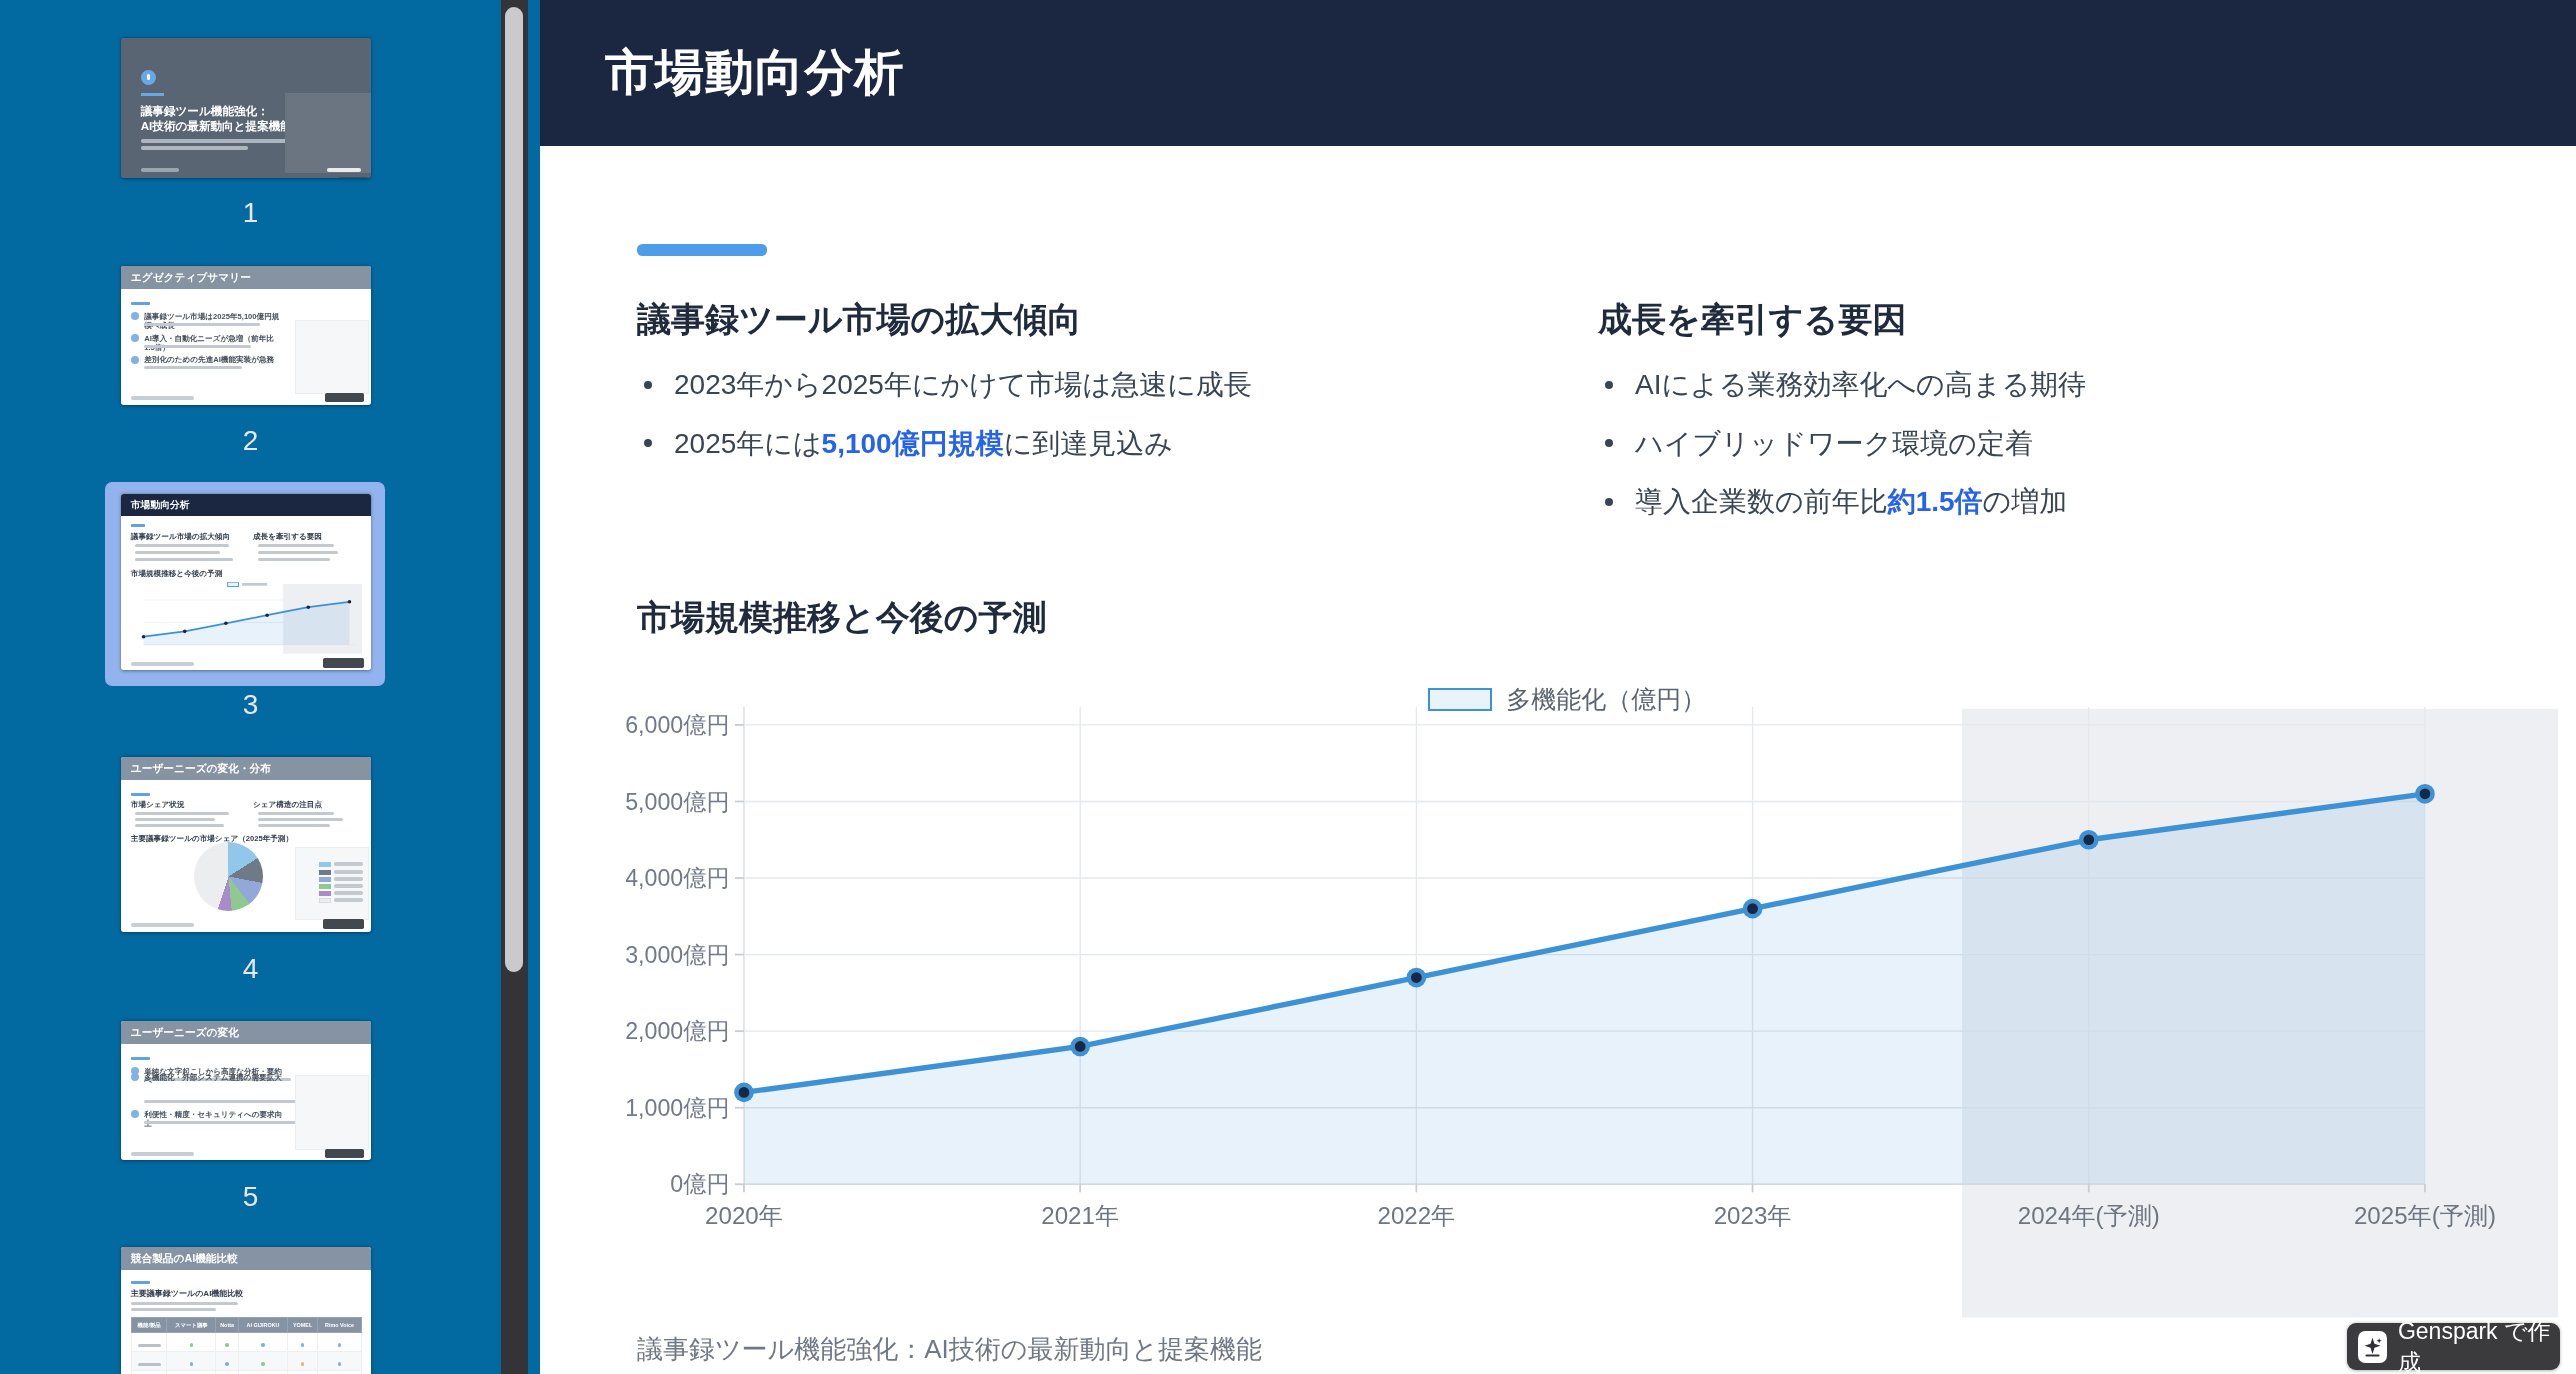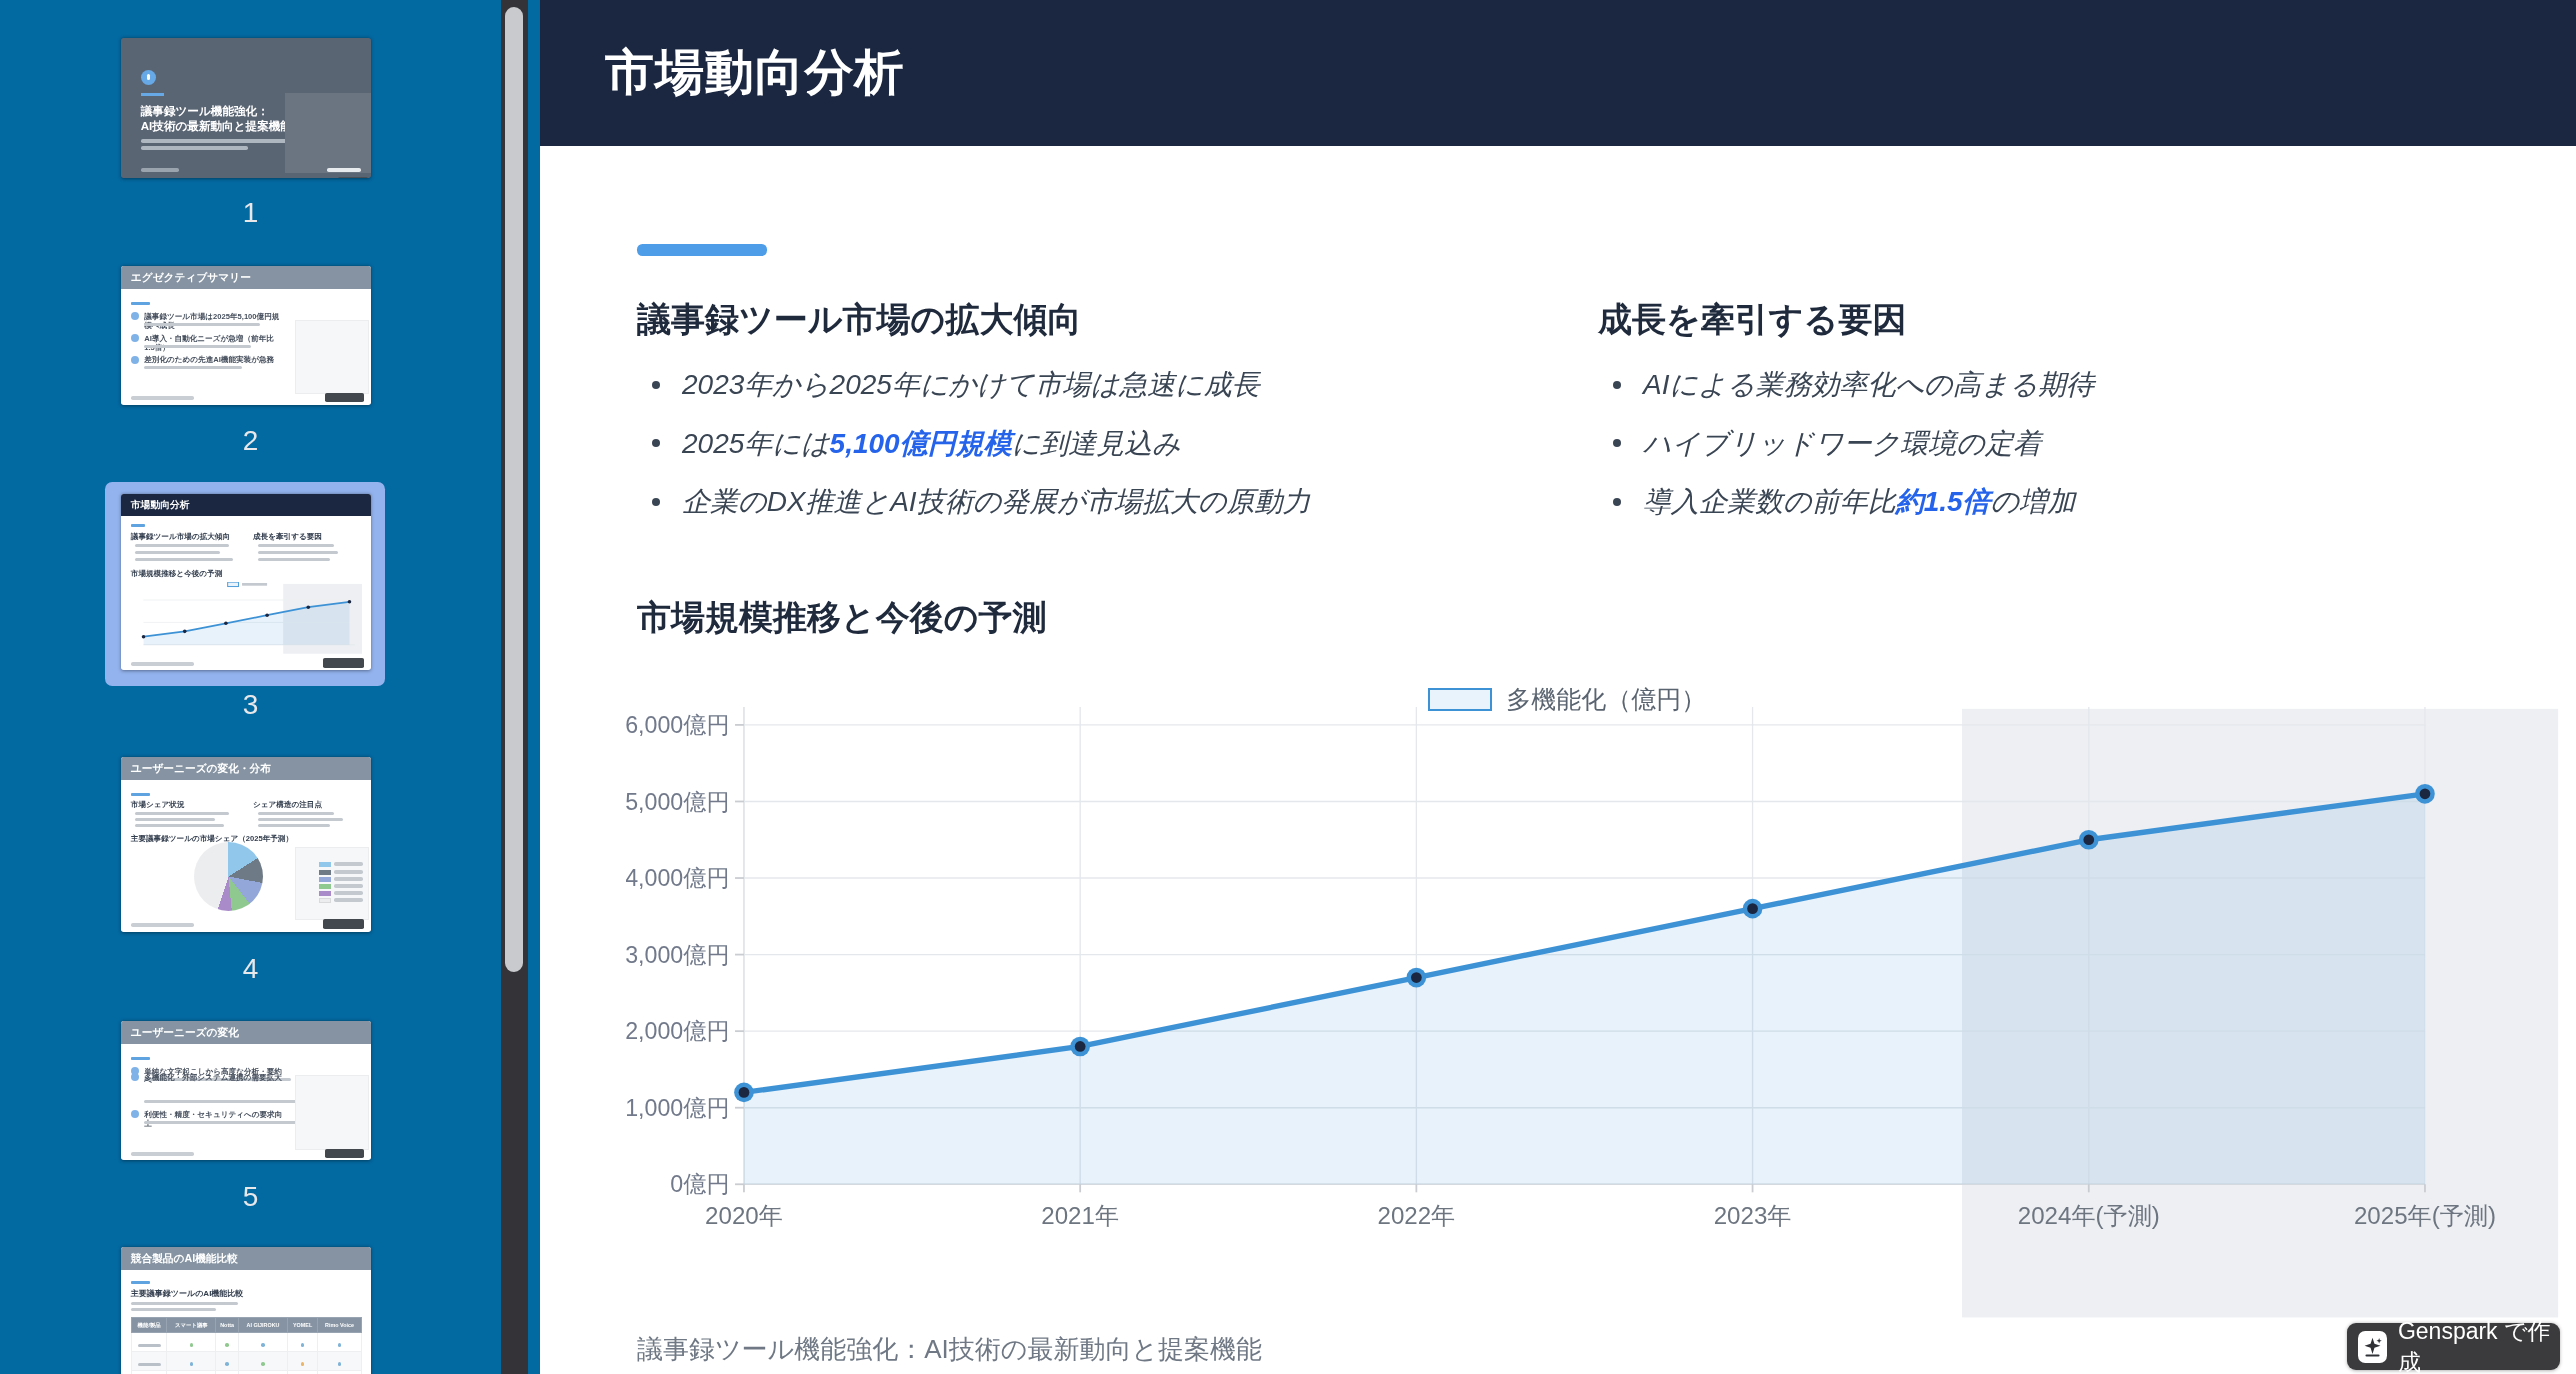--- a/index.html
+++ b/index.html
@@ -63,21 +63,21 @@
 
   
   #main{position:absolute;left:540px;top:0;width:2036px;height:1375px;background:#fff;}
   #main-header{position:absolute;left:0;top:0;width:2036px;height:146px;background:var(--header-bg);display:flex;align-items:center;}
   #main-title{color:#fff;font-size:49px;font-weight:bold;margin-left:65px;letter-spacing:0.9px;}
   #accent-bar{position:absolute;left:97px;top:244px;width:130px;height:11.6px;background:var(--accent);border-radius:5.4px;}
   .col{position:absolute;top:299px;}
   #col-left{left:97px;width:921px;}
   #col-right{left:1058px;width:894px;}
   .col h2{margin:0 0 30px 0;font-size:34px;font-weight:bold;color:#1F2A3D;line-height:41px;}
-  .blist{list-style:none;margin:12px;padding:0;font-style:italic;}
+  .blist{list-style:none;margin:4px;padding:0;}
   .blist li{display:flex;align-items:flex-start;margin-bottom:29px;height:29.5px;}
   .blist .dot{flex:none;width:8px;height:8px;border-radius:50%;background:#3A4554;margin:10.7px 22.3px 0 2.7px;}
   .blist .btext{font-size:28px;color:#3A4554;line-height:29.5px;}
   .hl{color:var(--hl-text);font-weight:bold;}
   #section-title{position:absolute;left:97px;top:595px;font-size:34px;font-weight:bold;color:#1F2A3D;}
   #legend{position:absolute;left:888px;top:683px;display:flex;align-items:center;}
   #legend .lbox{width:64px;height:23px;border:2.7px solid var(--line);background:#E9F3FB;margin-right:14.3px;}
   #legend .ltext{font-size:25px;color:#5A6470;}
   #market-chart{position:absolute;left:86px;top:697px;}
   #slide-footer{position:absolute;left:97px;top:1332px;font-size:26px;color:#6F7884;}
@@ -294,24 +294,20 @@
     <section class="col" id="col-left">
       <h2>議事録ツール市場の拡大傾向</h2>
       <ul class="blist">
         <li>
             <span class="dot"></span>
             <span class="btext"><span>2023年から2025年にかけて市場は急速に成長</span><span class="hl"></span><span></span></span>
           </li>
         <li>
             <span class="dot"></span>
             <span class="btext"><span>2025年には</span><span class="hl">5,100億円規模</span><span>に到達見込み</span></span>
-          </li>
-        <li>
-            <span class="dot"></span>
-            <span class="btext"><span>企業のDX推進とAI技術の発展が市場拡大の原動力</span><span class="hl"></span><span></span></span>
           </li>
       </ul>
     </section>
 
     <section class="col" id="col-right">
       <h2>成長を牽引する要因</h2>
       <ul class="blist">
         <li>
             <span class="dot"></span>
             <span class="btext"><span>AIによる業務効率化への高まる期待</span><span class="hl"></span><span></span></span>

